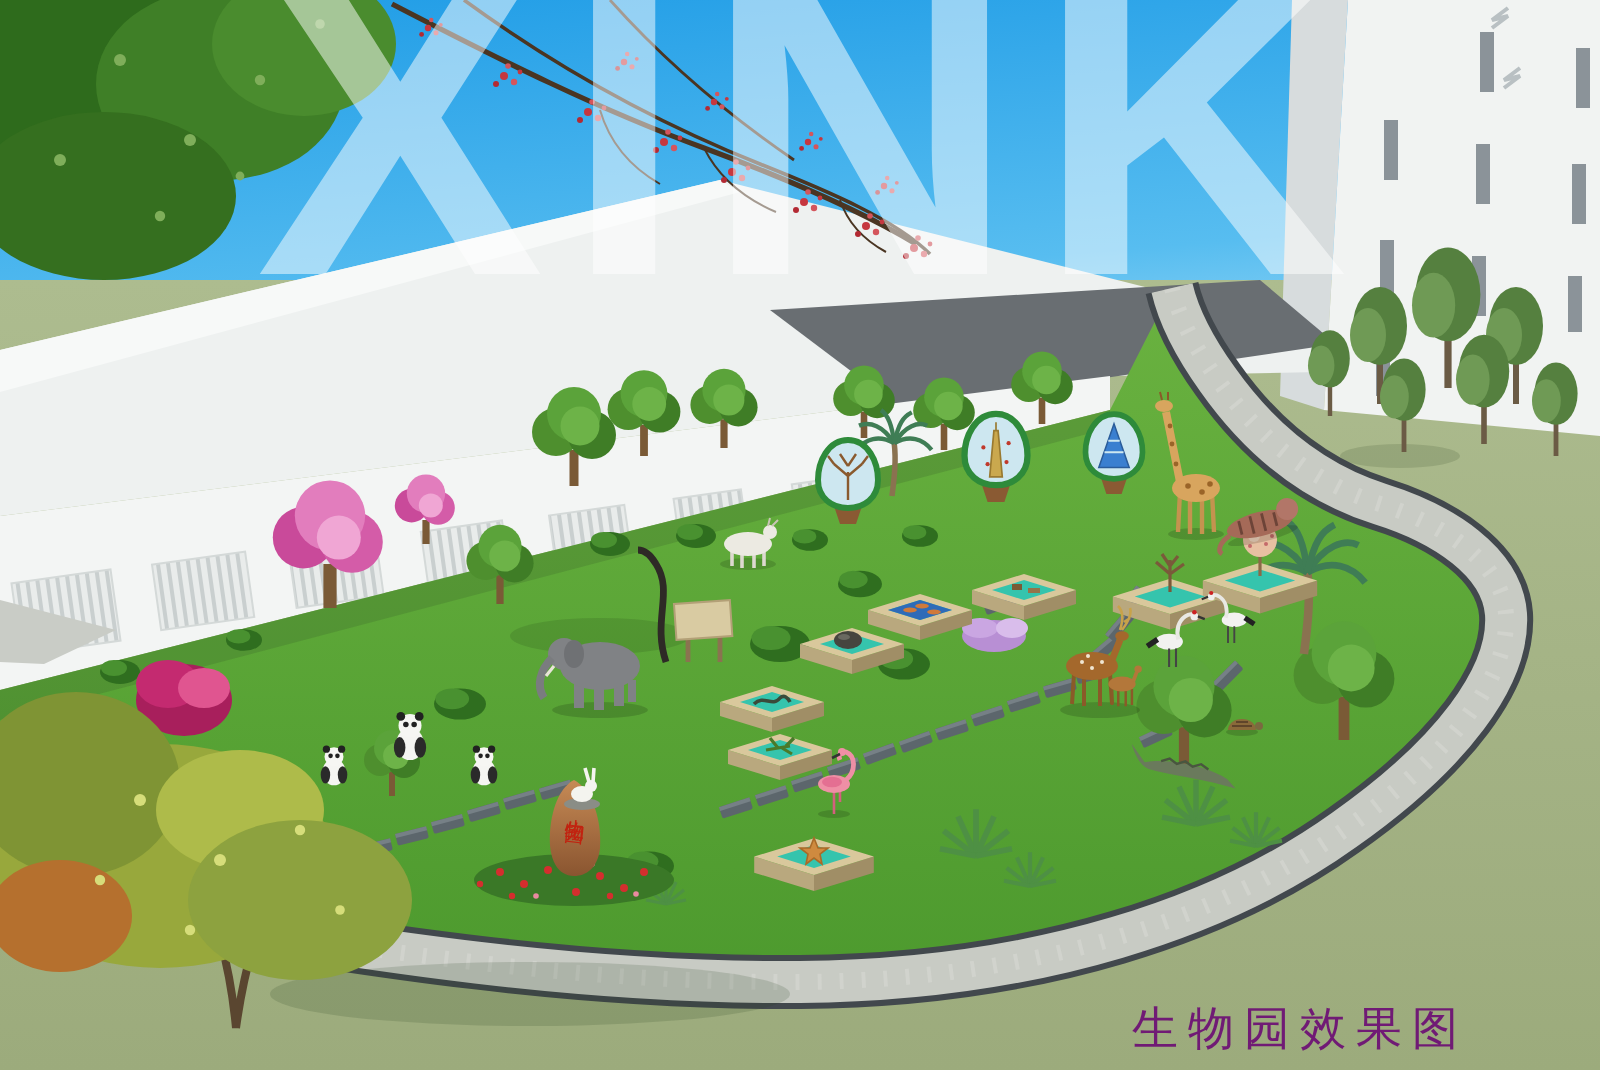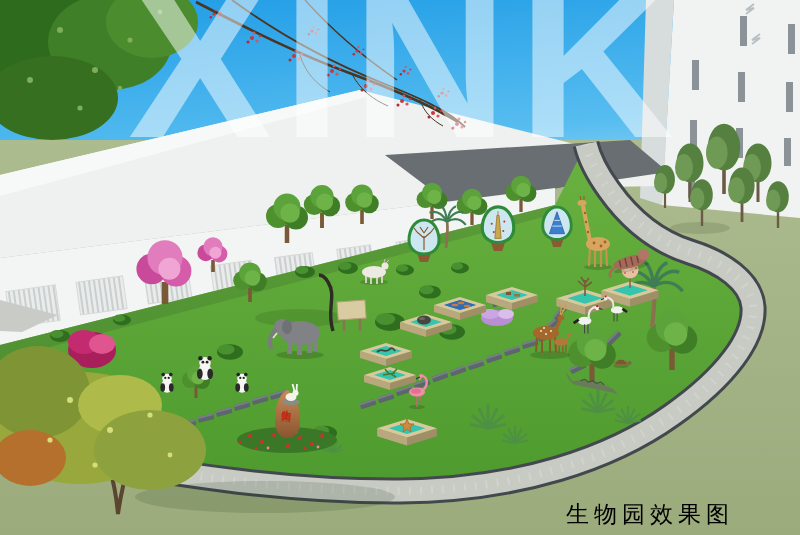--- a/index.html
+++ b/index.html
@@ -11,21 +11,21 @@
     font-size:216px;line-height:1;letter-spacing:10px;
     color:rgba(255,255,255,.5);user-select:none;pointer-events:none;white-space:nowrap;
   }
   .rock-text{
     position:absolute;left:280px;top:401px;z-index:4;
     writing-mode:vertical-rl;font-size:10px;letter-spacing:2px;
     color:#c41d0c;font-family:"DejaVu Sans",sans-serif;transform:rotate(6deg);opacity:.92;
   }
   .caption{
     position:absolute;left:566px;top:499px;z-index:6;
-    font-size:23px;letter-spacing:5px;color:#000000;
+    font-size:23px;letter-spacing:5px;color:#701a75;
     font-family:"DejaVu Sans",sans-serif;white-space:nowrap;
   }
 </style>
 </head>
 <body>
 
 <div class="stage">
 <svg width="800" height="535" viewBox="0 0 800 535">
   <defs>
     <linearGradient id="skyG" x1="0" y1="0" x2="0.25" y2="1">

